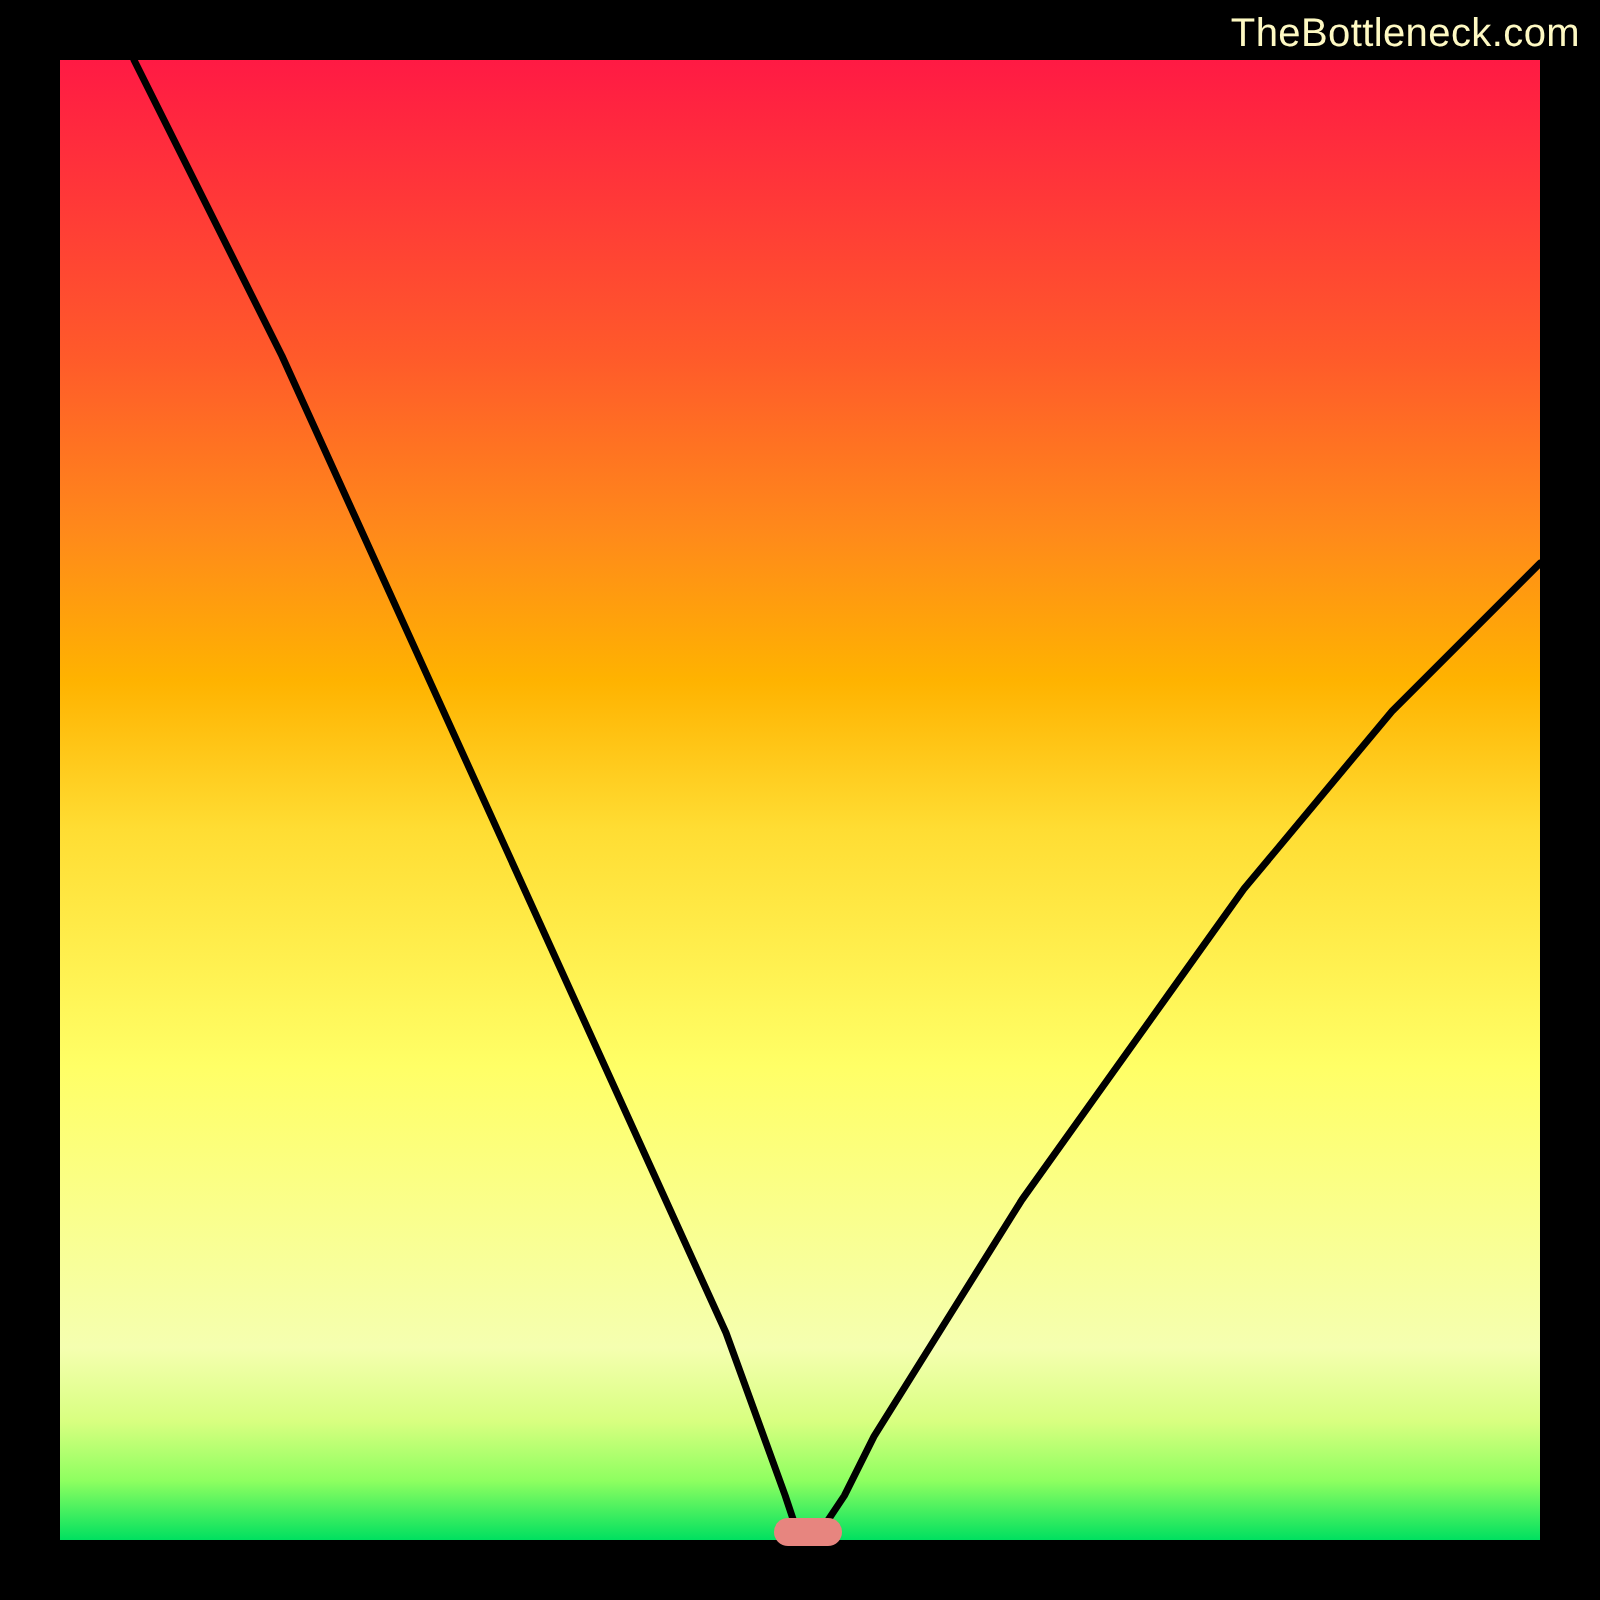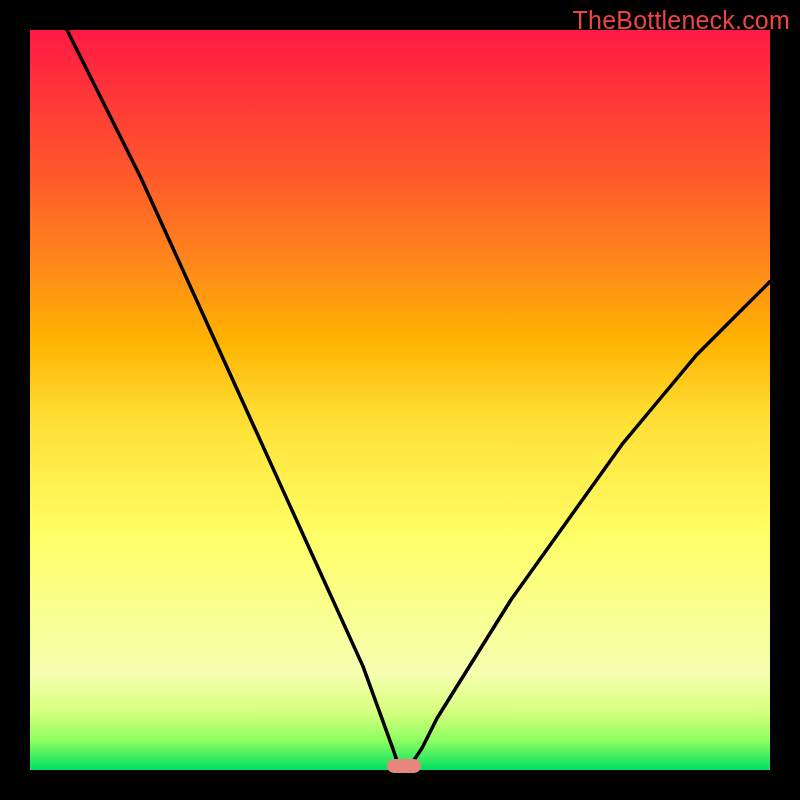--- a/index.html
+++ b/index.html
@@ -32,22 +32,22 @@
       #ffdd33 48%,
       #ffb300 58%,
       #ff8a1a 68%,
       #ff5a2a 80%,
       #ff1a44 100%);
   }
   .watermark {
     position: absolute;
     top: 6px;
     right: 10px;
-    color: #ef4444;
-    font-size: 25px;
+    color: #fef9c3;
+    font-size: 20px;
     letter-spacing: 0.2px;
   }
   svg.curve {
     position: absolute;
     left: 0;
     top: 0;
     width: 740px;
     height: 740px;
   }
   .marker {

